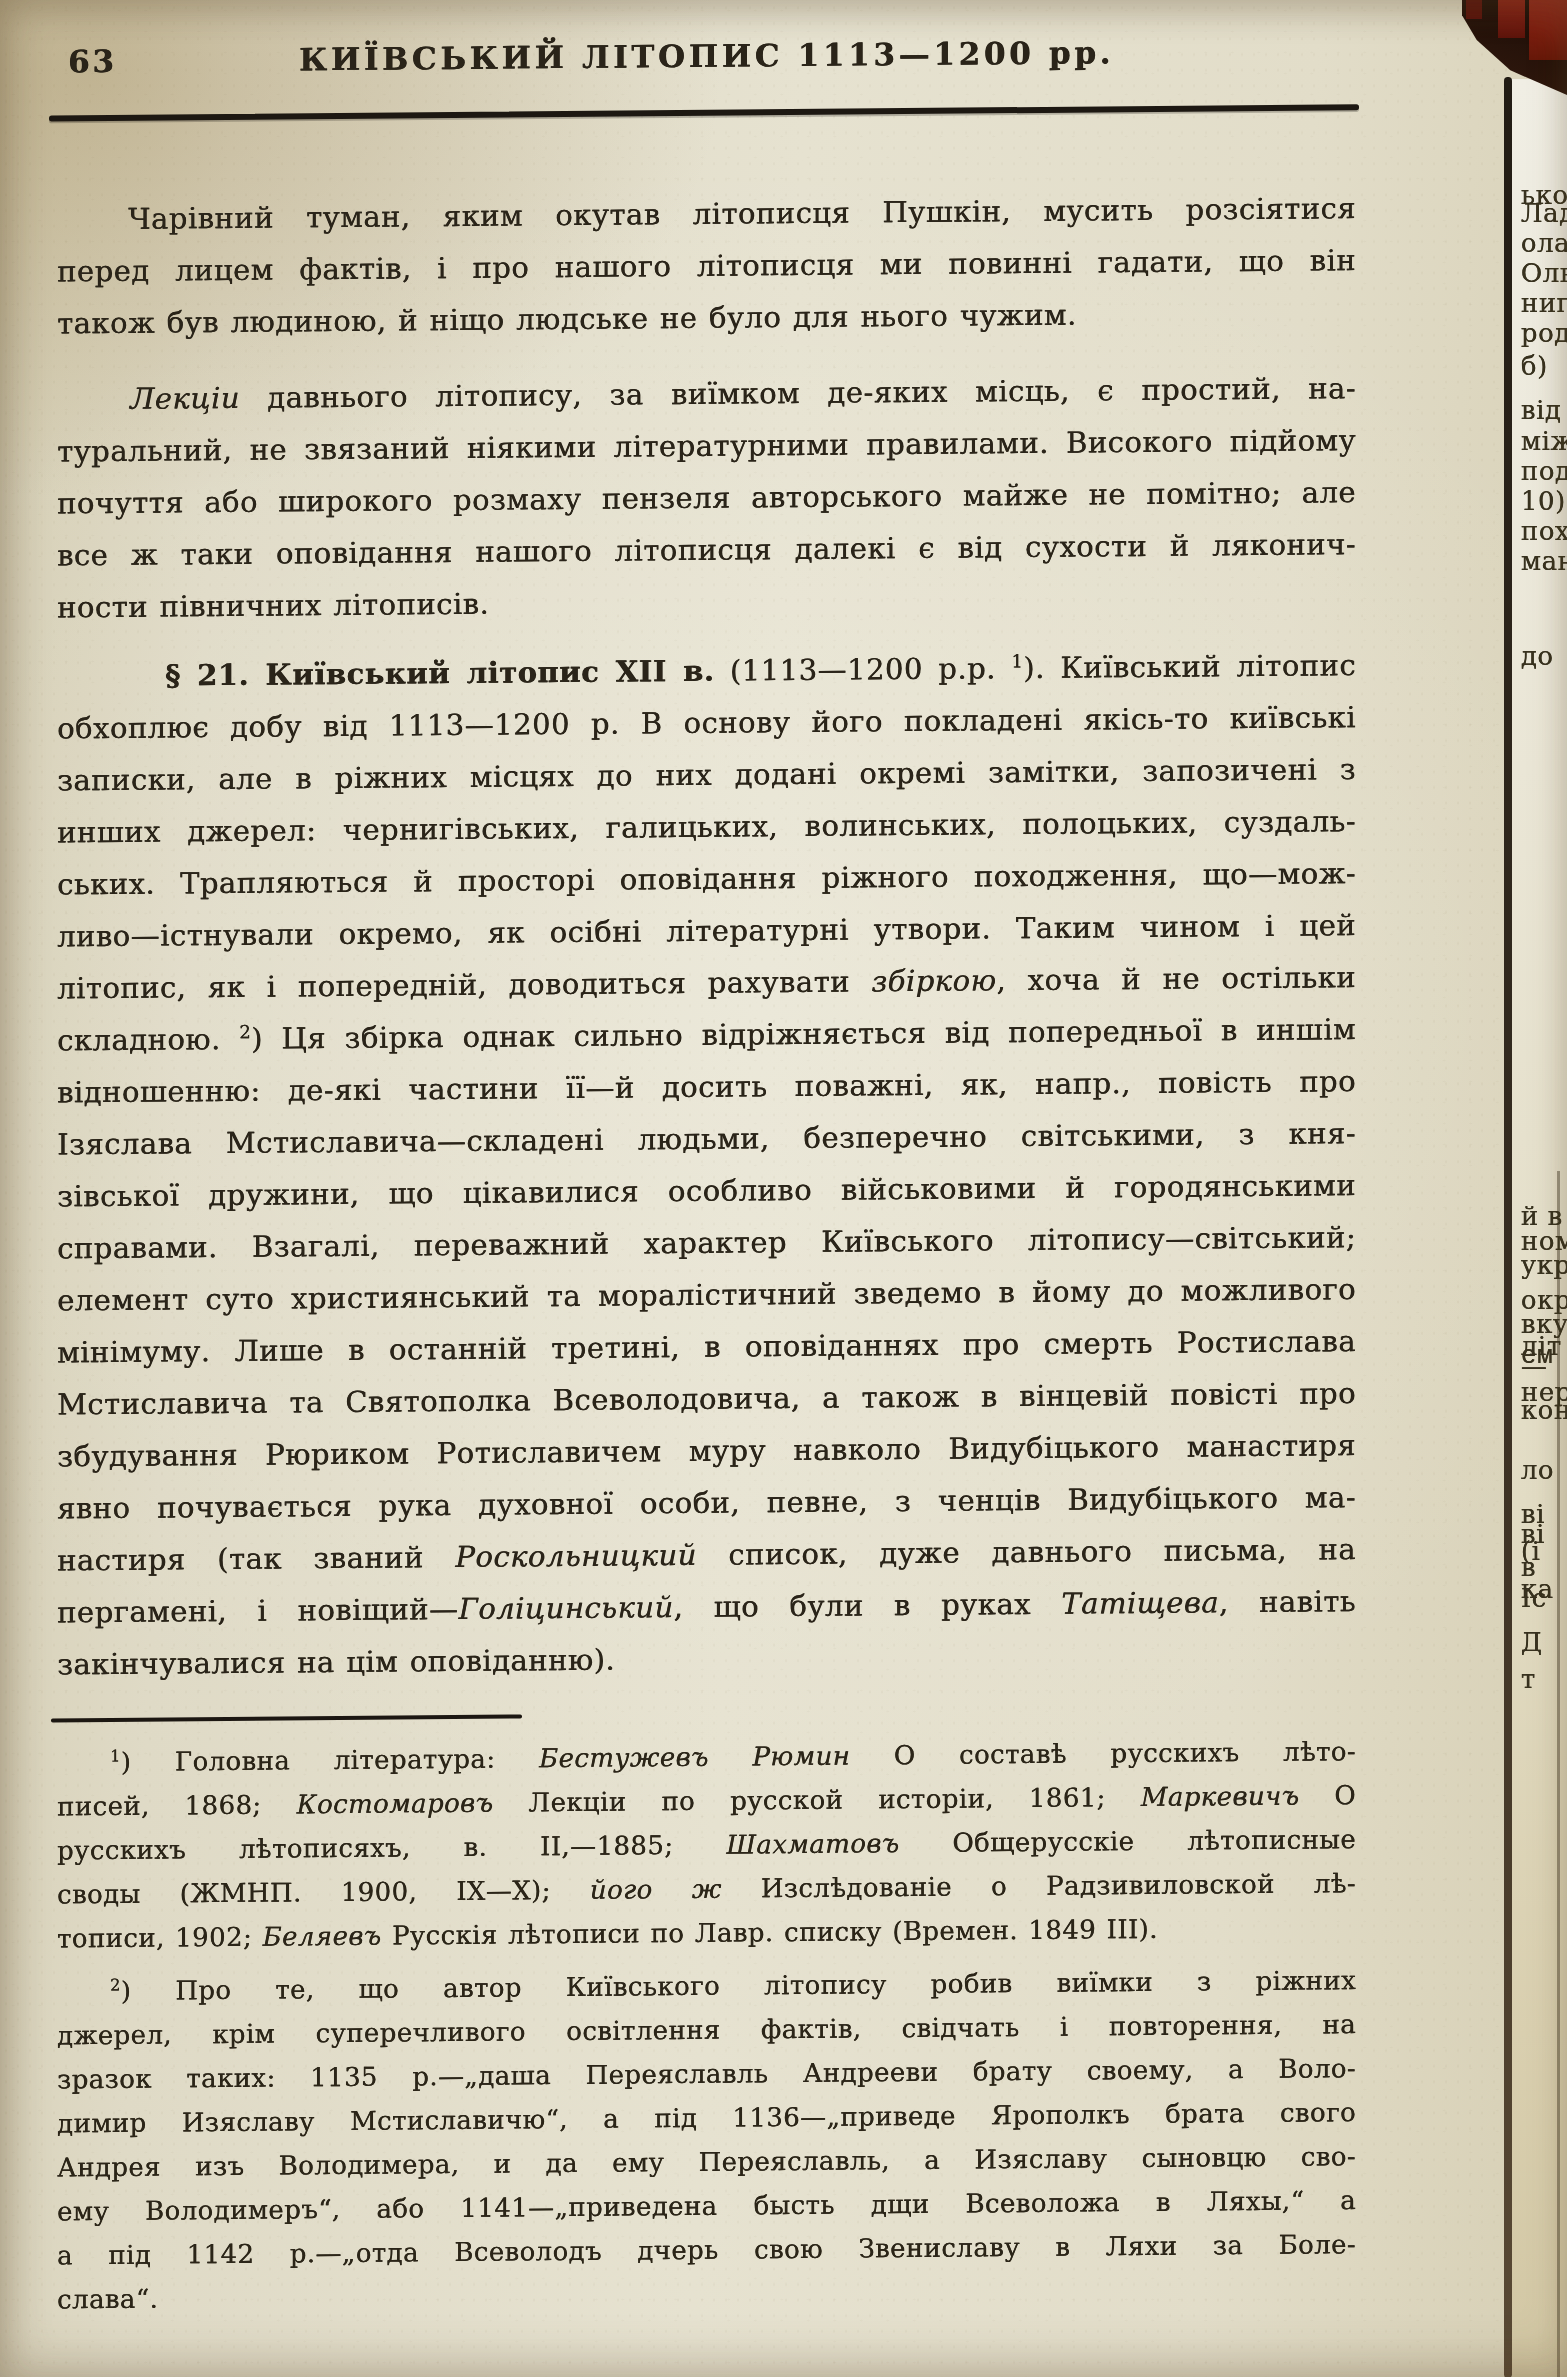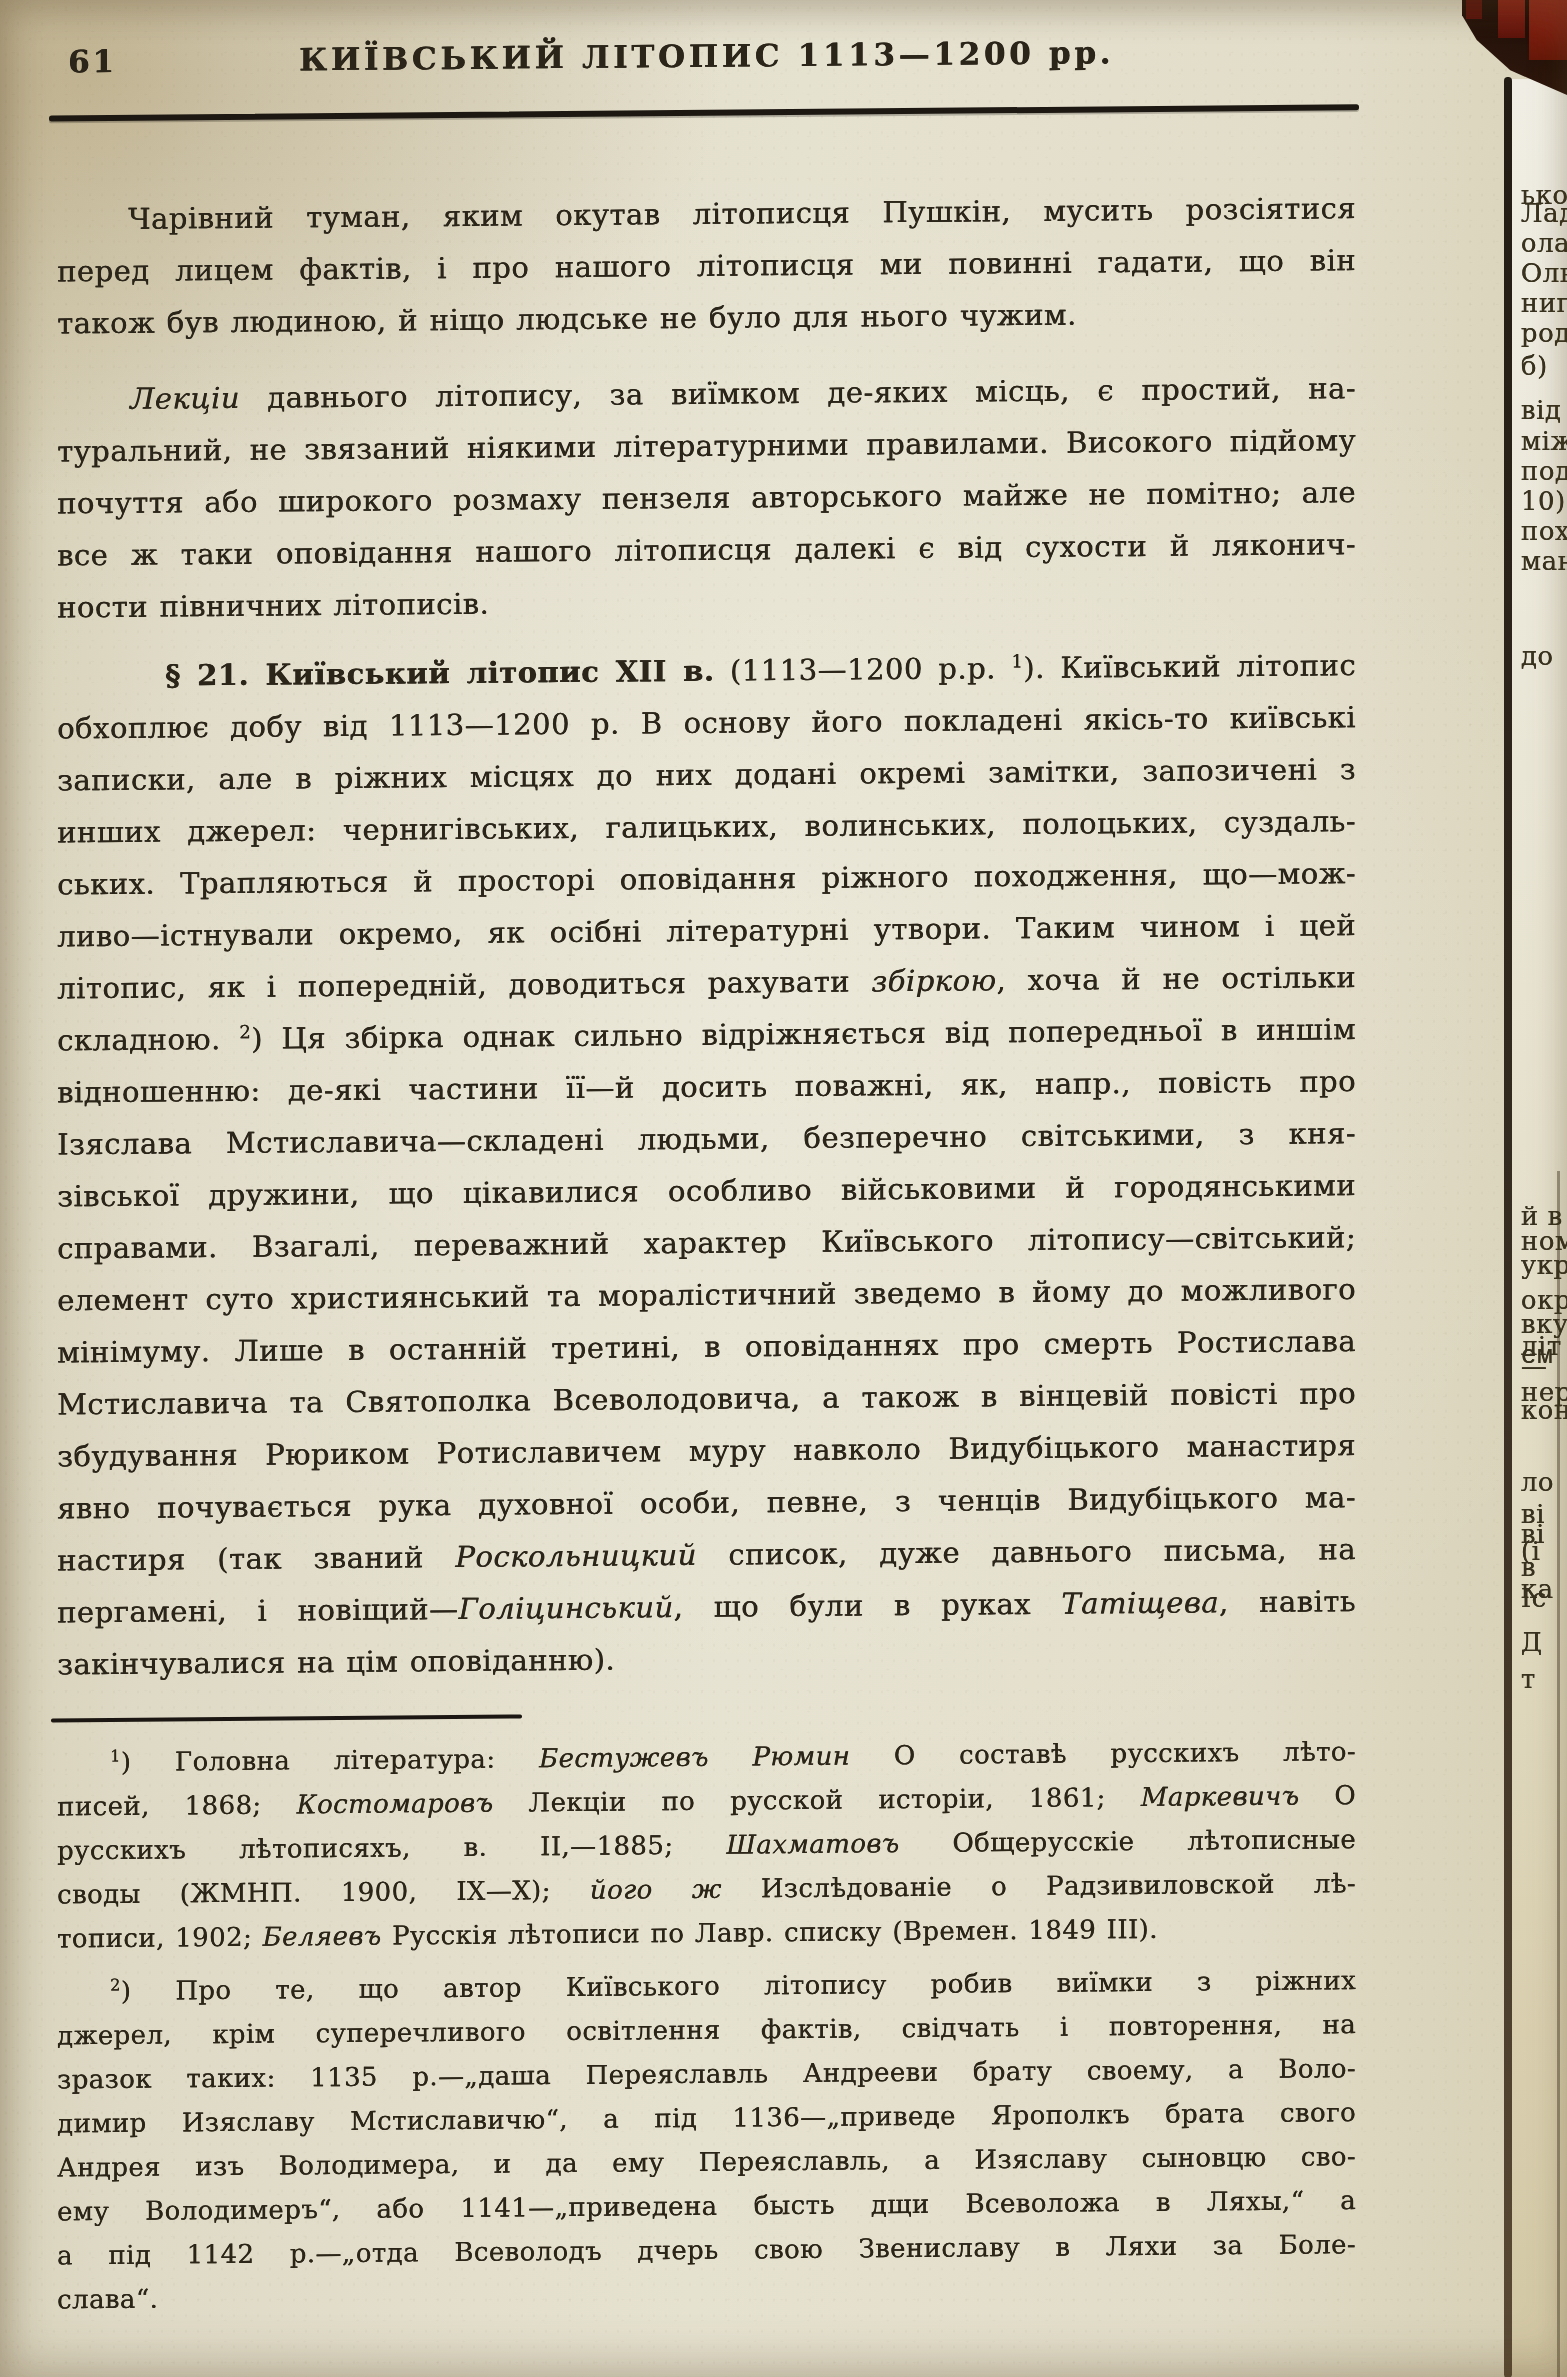--- a/index.html
+++ b/index.html
@@ -90,33 +90,33 @@
       <span style="top: 1201px;">й в</span>
       <span style="top: 1226px;">ном</span>
       <span style="top: 1250px;">укр</span>
       <span style="top: 1285px;">окр</span>
       <span style="top: 1309px;">вку</span>
       <span style="top: 1331px;">літ</span>
       <span style="top: 1351px;">—</span>
       <span style="top: 1377px;">нер</span>
       <span style="top: 1395px;">кон</span>
       <span style="top: 1341px; font-family: Liberation Mono, monospace;">ем</span>
-      <span style="top: 1455px; margin-top: 12px;">ло</span>
+      <span style="top: 1455px;">ло</span>
       <span style="top: 1499px;">ві</span>
       <span style="top: 1519px;">ві</span>
       <span style="top: 1536px;">(і</span>
       <span style="top: 1552px;">в</span>
       <span style="top: 1574px; text-align: center;">ка</span>
       <span style="top: 1583px;">Іс</span>
       <span style="top: 1627px;">Д</span>
       <span style="top: 1664px;">т</span>
     </div>
 
   <div class="scan">
-    <div class="page-num">61</div>
+    <div class="page-num">63</div>
     <div class="run-head">КИЇВСЬКИЙ ЛІТОПИС 1113—1200 рр.</div>
     <div class="rule"></div>
 
     <div class="body-text">
       <div class="para gap1">
           <div class="line" style="padding-left: 71px;"><span>Чарівний туман, яким окутав літописця Пушкін, мусить розсіятися</span></div>
           <div class="line"><span>перед лицем фактів, і про нашого літописця ми повинні гадати, що він</span></div>
           <div class="line no-just"><span>також був людиною, й ніщо людське не було для нього чужим.</span></div>
         </div>
       <div class="para gap2">

